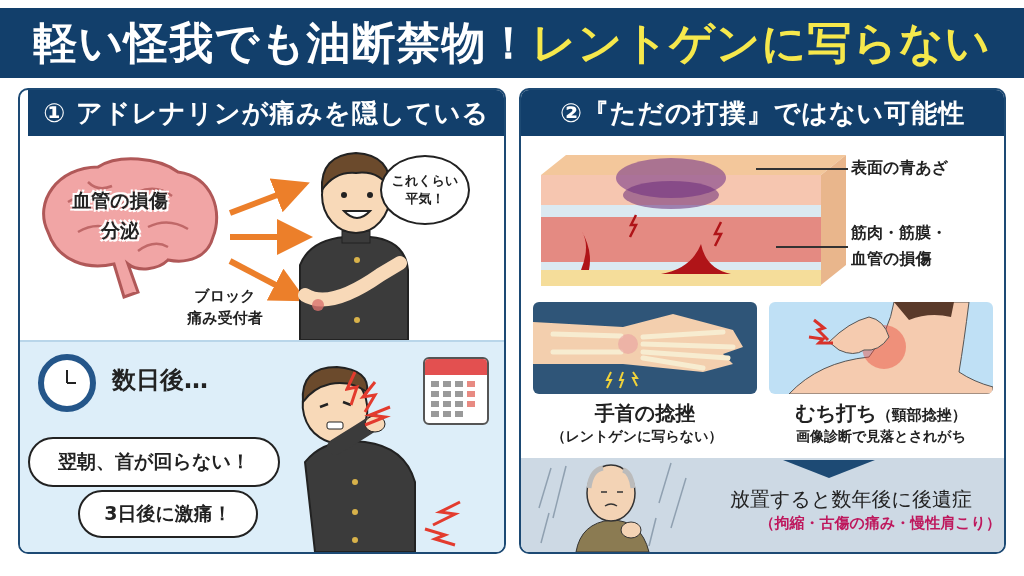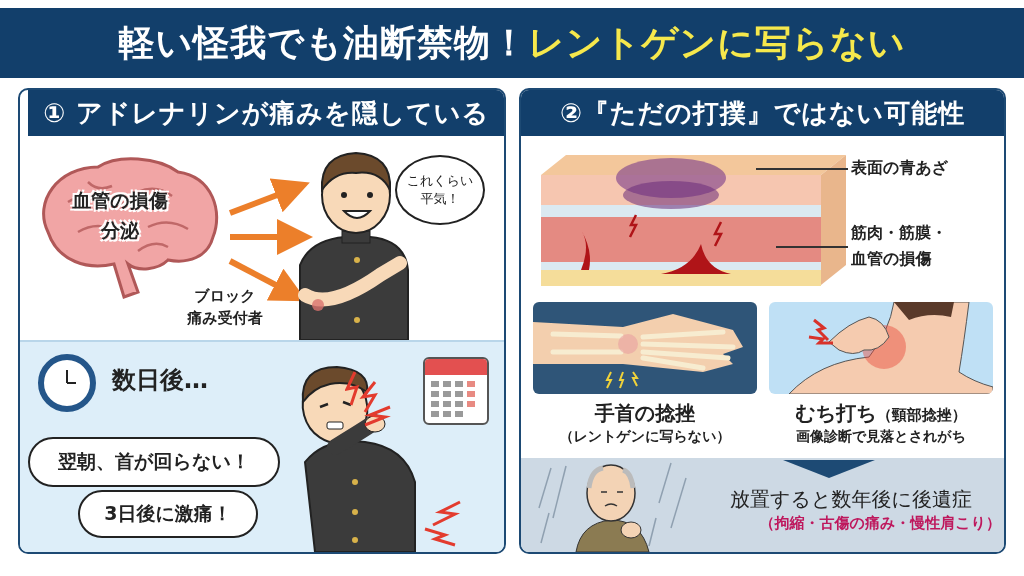--- a/index.html
+++ b/index.html
@@ -3,21 +3,21 @@
 <meta charset="utf-8">
 <style>
   * { box-sizing: border-box; margin: 0; padding: 0; }
   html, body { width: 1024px; height: 576px; overflow: hidden; background: #ffffff; }
   body { font-family: "DejaVu Sans", "Liberation Sans", sans-serif; position: relative; }
 
   .title-bar {
     position: absolute; left: 0; top: 8px; width: 1024px; height: 70px;
     background: #123f6b;
     display: flex; align-items: center; justify-content: center;
-    font-weight: bold; font-size: 36px; letter-spacing: 1px;
+    font-weight: bold; font-size: 44px; letter-spacing: 1px;
   }
   .title-white { color: #ffffff; }
   .title-yellow { color: #f6e84c; }
 
   .panel {
     position: absolute; top: 88px; height: 466px;
     border: 2px solid #1d4a74; border-radius: 10px; overflow: hidden; background: #fff;
   }
   .panel-left { left: 18px; width: 488px; padding-left: 8px; }
   .panel-right { left: 519px; width: 487px; }
@@ -33,24 +33,24 @@
   
   .brain { left: 8px; top: 62px; width: 200px; height: 150px; }
   .brain-label {
     left: 30px; top: 95px; width: 140px; text-align: center;
     font-size: 19px; font-weight: bold; color: #222;
     text-shadow: 2px 2px 0 #fff, -2px -2px 0 #fff, 2px -2px 0 #fff, -2px 2px 0 #fff;
     line-height: 30px;
   }
   .block-label { left: 145px; top: 195px; width: 120px; text-align: center; font-size: 15px; font-weight: bold; color: #222; line-height: 22px; }
   .speech1 {
-    left: 375px; top: 65px; width: 90px; height: 70px;
+    left: 360px; top: 65px; width: 90px; height: 70px;
     border: 2px solid #222; border-radius: 50%; background: #fff;
     display: flex; align-items: center; justify-content: center; text-align: center;
-    font-size: 13px; font-weight: normal; line-height: 18px; color: #222;
+    font-size: 13px; font-weight: bold; line-height: 18px; color: #222;
   }
 
   .left-bottom {
     position: absolute; left: 0; top: 250px; width: 484px; height: 212px;
     background: #ddeef9; border-top: 2px solid #b9d6ea;
   }
   .clock { left: 18px; top: 12px; width: 58px; height: 58px; border: 6px solid #24568a; border-radius: 50%; background: #fff; }
   .days-later { left: 92px; top: 22px; font-size: 24px; font-weight: bold; color: #222; }
   .bubble {
     border: 2px solid #222; background: #fff; border-radius: 26px;
@@ -243,21 +243,21 @@
     <svg viewBox="0 0 224 92" width="224" height="92">
       <path d="M20,92 Q50,60 100,55 Q120,30 125,0 L200,0 Q195,40 190,70 Q205,80 224,85 L224,92 Z" fill="#f5cbaf" stroke="#555" stroke-width="1"></path>
       <path d="M125,0 L185,0 L182,15 Q160,10 140,18 Z" fill="#5a3a2a"></path>
       <circle cx="115" cy="45" r="22" fill="#e84a3a" opacity="0.45"></circle>
       <path d="M60,40 Q80,20 100,15 Q115,18 120,35 Q110,50 95,48 Q85,55 70,48 Z" fill="#f5cbaf" stroke="#555"></path>
       <path d="M45,18 l10,8 l-6,2 l10,10 M40,35 l14,2 l-4,4 l14,0" stroke="#d8322a" stroke-width="3" fill="none"></path>
     </svg>
   </div>
 
   <div class="abs cap-title" style="left:12px;top:310px;width:224px;">手首の捻挫</div>
-  <div class="abs cap-sub" style="left:12px;top:338px;width:224px;">（レントゲンに写らない）</div>
+  <div class="abs cap-sub" style="left:4px;top:338px;width:224px;">（レントゲンに写らない）</div>
   <div class="abs cap-sub" style="left:248px;top:338px;width:224px;">画像診断で見落とされがち</div>
   <div class="abs cap-title" style="left:248px;top:310px;width:224px;">
     <span>むち打ち</span><span style="font-size:15px;">（頸部捻挫）</span>
   </div>
 
   <div class="right-bottom">
     <div class="abs down-arrow"></div>
     <svg class="abs" style="left:10px;top:0px;width:165px;height:94px;" viewBox="0 0 165 94">
       <g stroke="#8fa0b0" stroke-width="1.5">
         <line x1="20" y1="10" x2="8" y2="50"></line>

